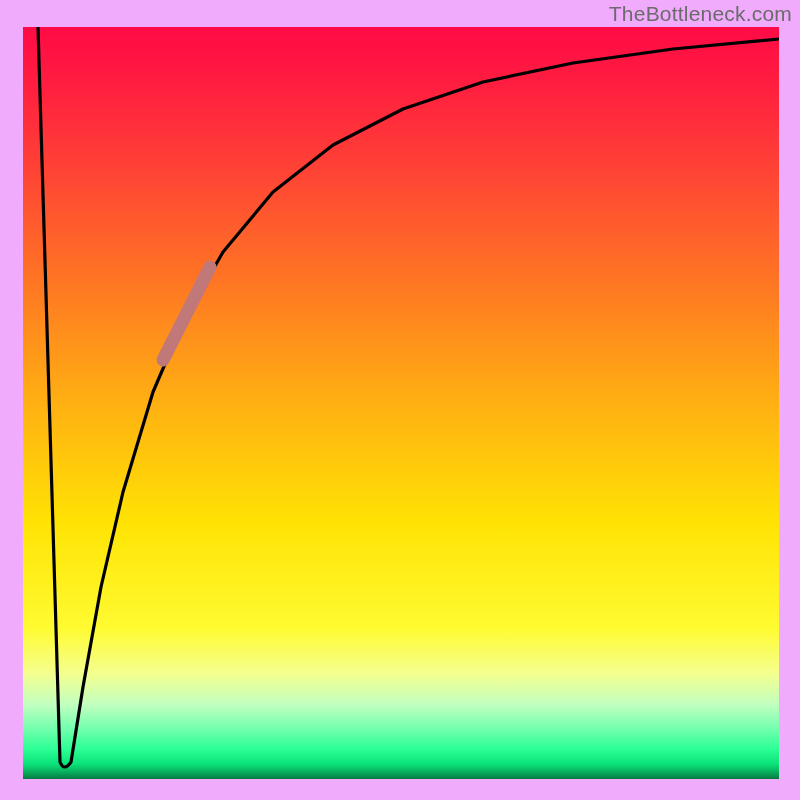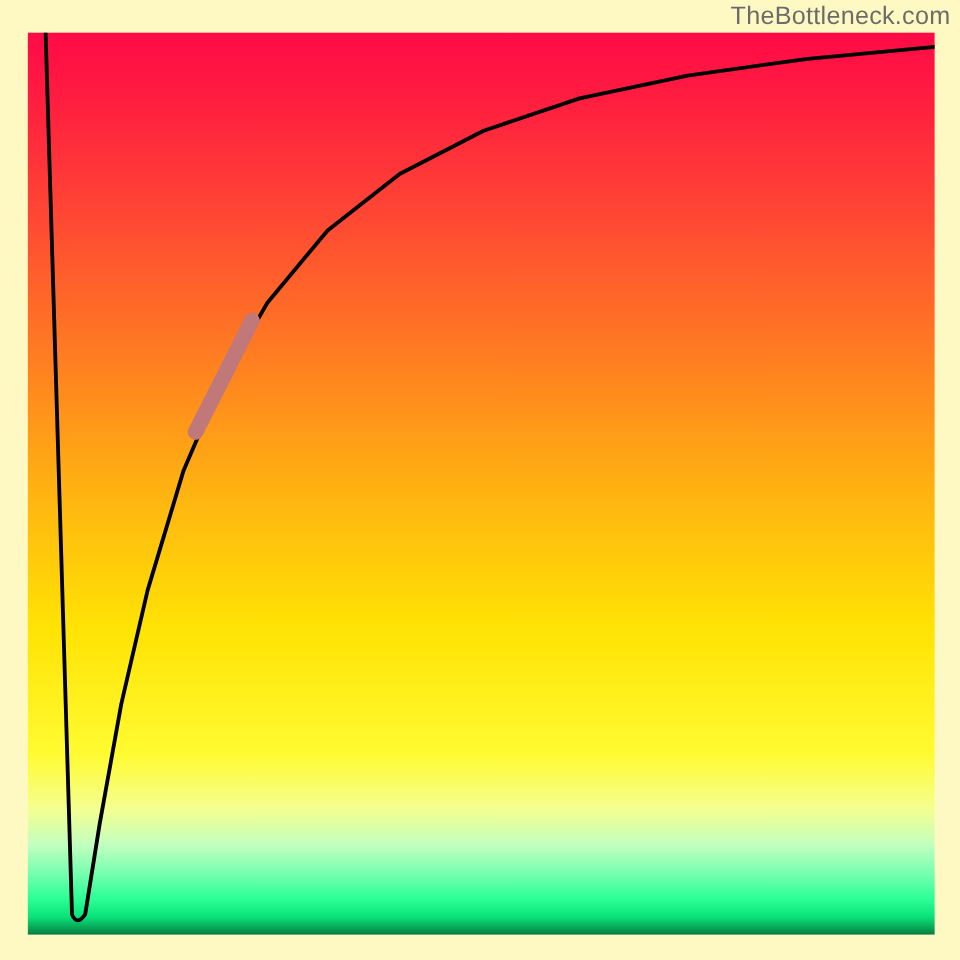--- a/index.html
+++ b/index.html
@@ -8,21 +8,21 @@
     width: 800px;
     height: 800px;
     background: #000;
     overflow: hidden;
     font-family: Arial, Helvetica, sans-serif;
   }
   .frame {
     position: relative;
     width: 800px;
     height: 800px;
-    background: #fef9c3;
+    background: #f0abfc;
   }
   .watermark {
     position: absolute;
     top: 2px;
     right: 8px;
     color: #6b6b6b;
     font-size: 21px;
     font-weight: 500;
     letter-spacing: 0.2px;
     user-select: none;

